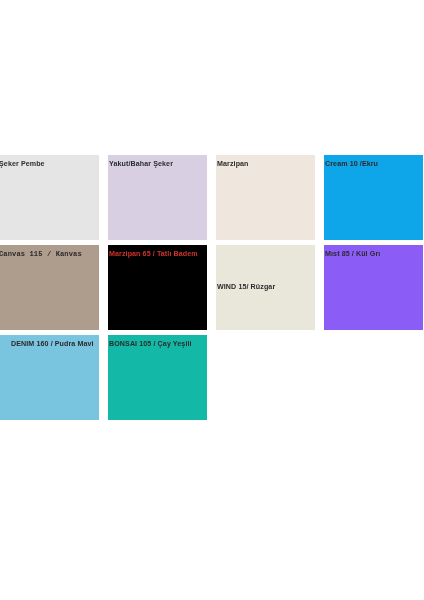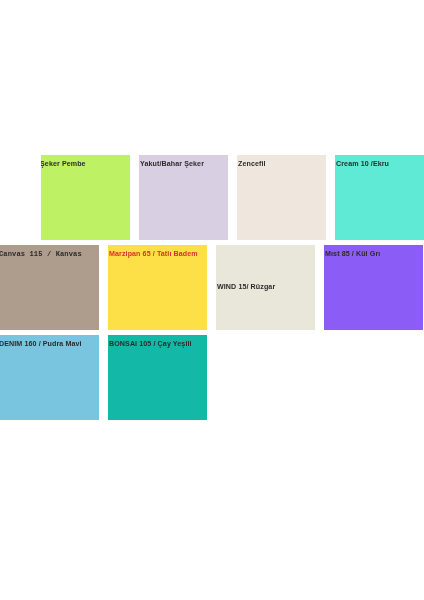--- a/index.html
+++ b/index.html
@@ -66,52 +66,52 @@
     margin-left: -1px;
   }
 </style>
 </head>
 <body>
 
 <div id="palette-sheet" style="background: rgb(255, 255, 255);">
   <div class="swatch-grid">
 
     <div class="swatch-row">
-      <div class="swatch-cell" style="background: #bef264; margin-left: 41px;">
+      <div class="swatch-cell" style="background: #e5e5e5;">
         <span class="swatch-label shift-left" style="color: rgb(43, 43, 43);">Şeker Pembe</span>
       </div>
       <div class="swatch-cell" style="background: rgb(216, 207, 226);">
         <span class="swatch-label" style="color: rgb(43, 43, 43);">Yakut/Bahar Şeker</span>
       </div>
       <div class="swatch-cell" style="background: rgb(239, 230, 221);">
-        <span class="swatch-label" style="color: rgb(43, 43, 43);">Zencefil</span>
+        <span class="swatch-label" style="color: rgb(43, 43, 43);">Marzipan</span>
       </div>
-      <div class="swatch-cell" style="background: #5eead4;">
+      <div class="swatch-cell" style="background: #0ea5e9;">
         <span class="swatch-label" style="color: rgb(43, 43, 43);">Cream 10 /Ekru</span>
       </div>
     </div>
 
     <div class="swatch-row">
       <div class="swatch-cell" style="background: rgb(174, 156, 141);">
         <span class="swatch-label shift-left" style="color: rgb(43, 43, 43); font-family: Liberation Mono, monospace;">Canvas 115 / Kanvas</span>
       </div>
-      <div class="swatch-cell" style="background: #fde047;">
+      <div class="swatch-cell" style="background: #000000;">
         <span class="swatch-label accent" style="color: rgb(212, 50, 42);">Marzipan 65 / Tatlı Badem</span>
       </div>
       <div class="swatch-cell" style="background: rgb(233, 231, 218);">
         <span class="swatch-label" style="color: rgb(43, 43, 43); margin-top: 33px;">WIND 15/ Rüzgar</span>
       </div>
       <div class="swatch-cell" style="background: #8b5cf6;">
         <span class="swatch-label" style="color: rgb(43, 43, 43);">Mıst 85 / Kül Grı</span>
       </div>
     </div>
 
     <div class="swatch-row">
       <div class="swatch-cell" style="background: rgb(121, 196, 223);">
-        <span class="swatch-label shift-left" style="color: rgb(43, 43, 43);">DENIM 160 / Pudra Mavi</span>
+        <span class="swatch-label shift-left" style="color: rgb(43, 43, 43); padding-left: 12px;">DENIM 160 / Pudra Mavi</span>
       </div>
       <div class="swatch-cell" style="background: #14b8a6;">
         <span class="swatch-label" style="color: rgb(43, 43, 43);">BONSAI 105 / Çay Yeşili</span>
       </div>
       <div class="swatch-cell empty"></div>
       <div class="swatch-cell empty"></div>
     </div>
 
   </div>
 </div>

